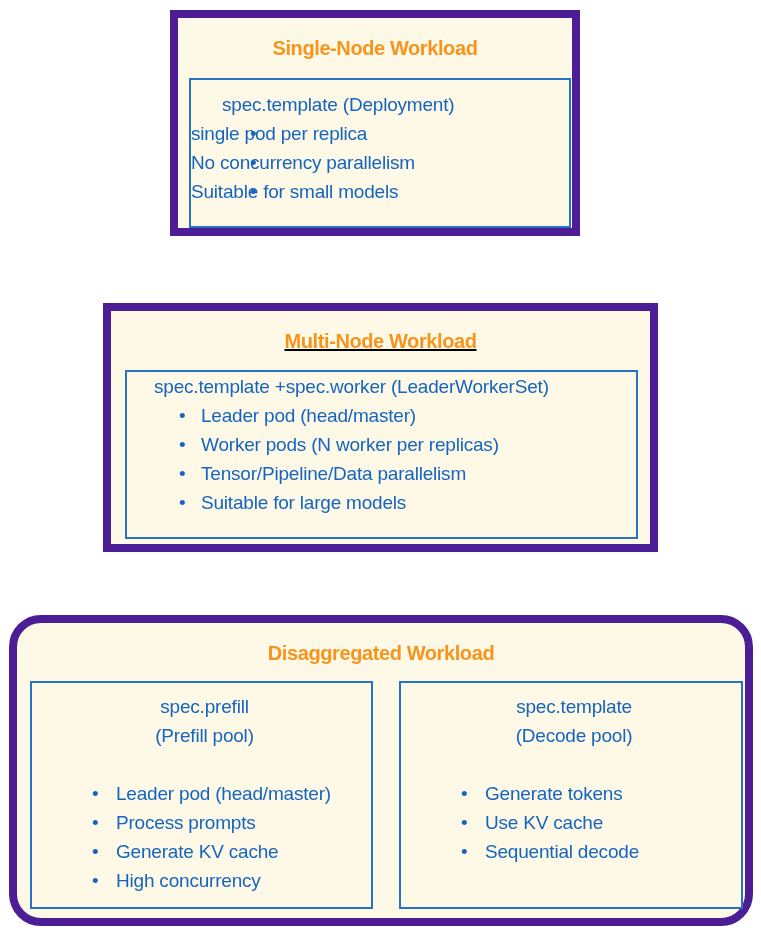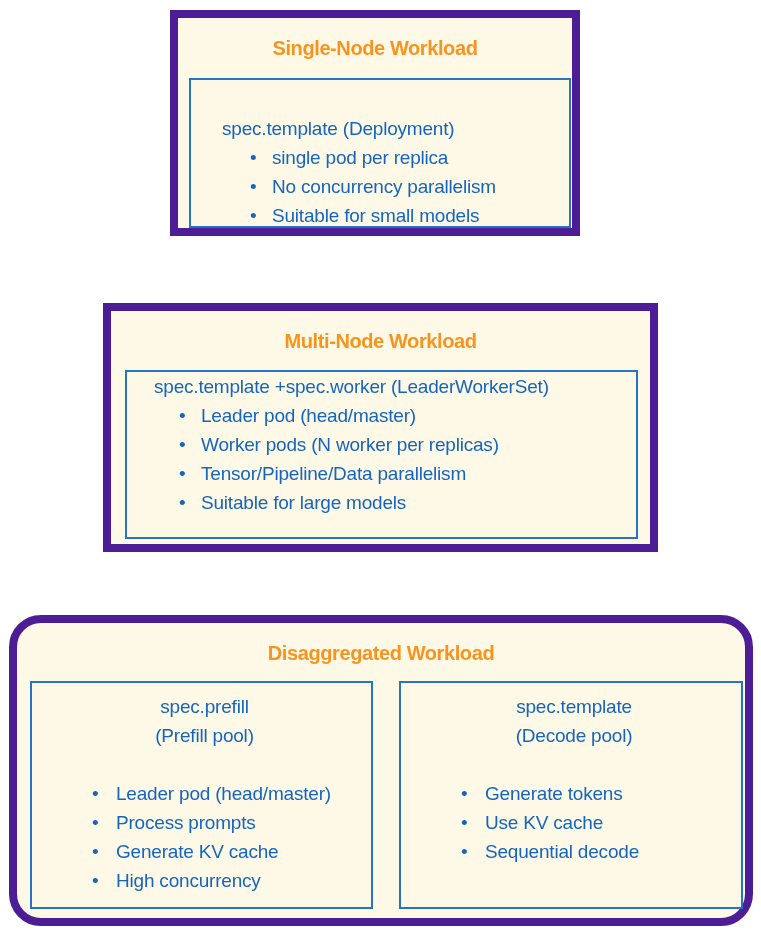--- a/index.html
+++ b/index.html
@@ -15,21 +15,21 @@
     background: #ffffff;
     overflow: hidden;
   }
   .box {
     position: absolute;
     box-sizing: border-box;
     background: #FDF9E6;
     border: 8px solid #4c1d95;
   }
   .box-single { left: 170px; top: 10px;  width: 410px; height: 226px; }
-  .box-multi  { left: 103px; top: 303px; width: 555px; height: 249px; }
+  .box-multi  { left: 103px; top: 303px; width: 555px; height: 249px; text-decoration: underline; }
   .box-disagg { left: 9px;   top: 615px; width: 744px; height: 311px; border-radius: 32px; }
 
   .section-title {
     margin: 17px 0 0 0;
     text-align: center;
     font-size: 20px;
     line-height: 26px;
     font-weight: bold;
     letter-spacing: -0.4px;
     color: #F7941E;
@@ -45,35 +45,35 @@
     line-height: 29px;
     letter-spacing: -0.2px;
   }
   .box-single .panel { left: 11px; top: 60px; width: 382px; height: 150px; padding-top: 10px; }
   .box-multi  .panel { left: 14px; top: 59px; width: 513px; height: 169px; }
   .box-disagg .panel { top: 58px; width: 343px; height: 228px; padding-top: 9px; }
   .panel-prefill { left: 13px; }
   .panel-decode  { left: 382px; width: 344px !important; }
 
   .panel-header { white-space: nowrap; }
-  .box-single .panel-header { padding-left: 31px; margin-top: 24px; }
+  .box-single .panel-header { padding-left: 31px; }
   .box-multi  .panel-header { padding-left: 27px; }
   .panel-center .panel-header { text-align: center; padding-left: 6px; }
 
   ul.bullets {
     list-style: none;
     margin: 0;
     padding: 0;
   }
   .panel-center ul.bullets { margin-top: 29px; }
   ul.bullets li {
     position: relative;
     white-space: nowrap;
   }
-  .box-single ul.bullets li { padding-left: 81px; }
+  .box-single ul.bullets li { }
   .box-single ul.bullets li::before { content: "\2022"; position: absolute; left: 59px; }
   .box-multi  ul.bullets li { padding-left: 74px; }
   .box-multi  ul.bullets li::before { content: "\2022"; position: absolute; left: 52px; }
   .box-disagg ul.bullets li { padding-left: 84px; }
   .box-disagg ul.bullets li::before { content: "\2022"; position: absolute; left: 60px; }
 </style>
 </head>
 <body>
 
 <div class="canvas">

